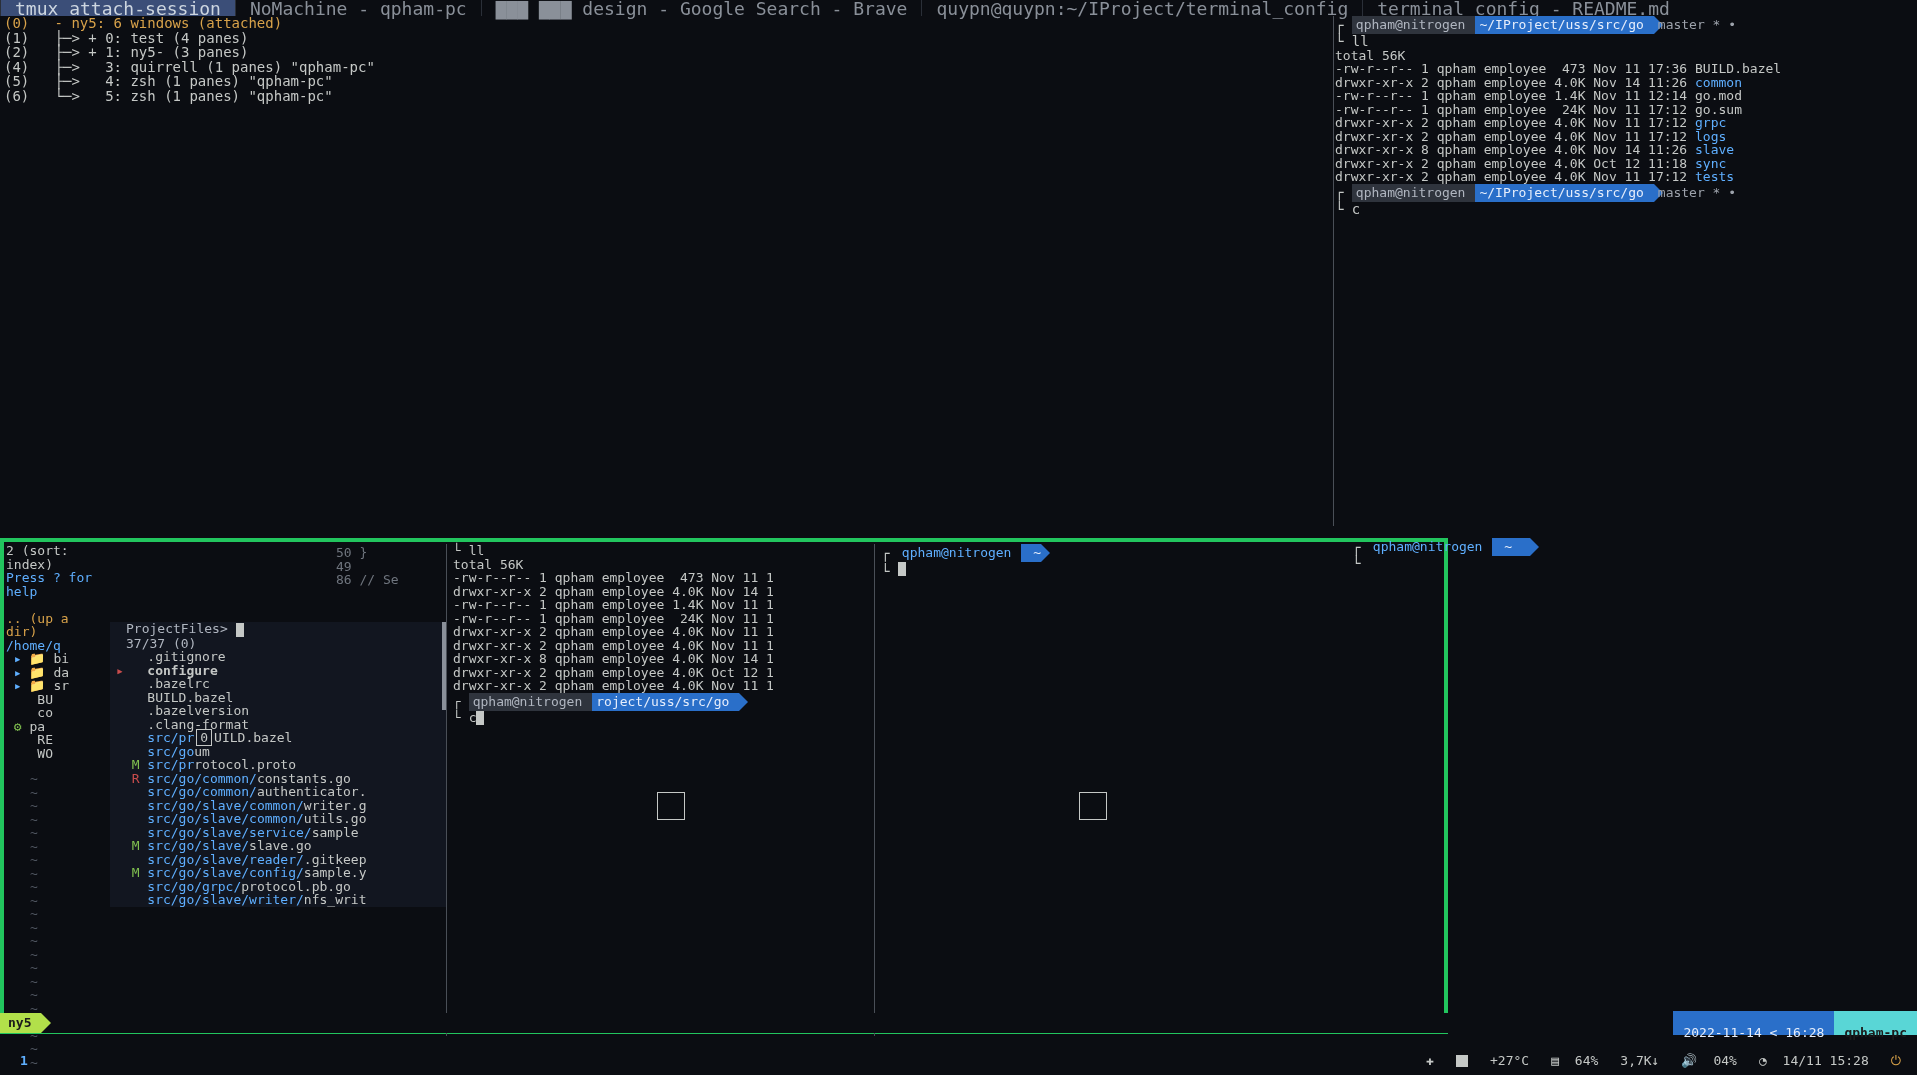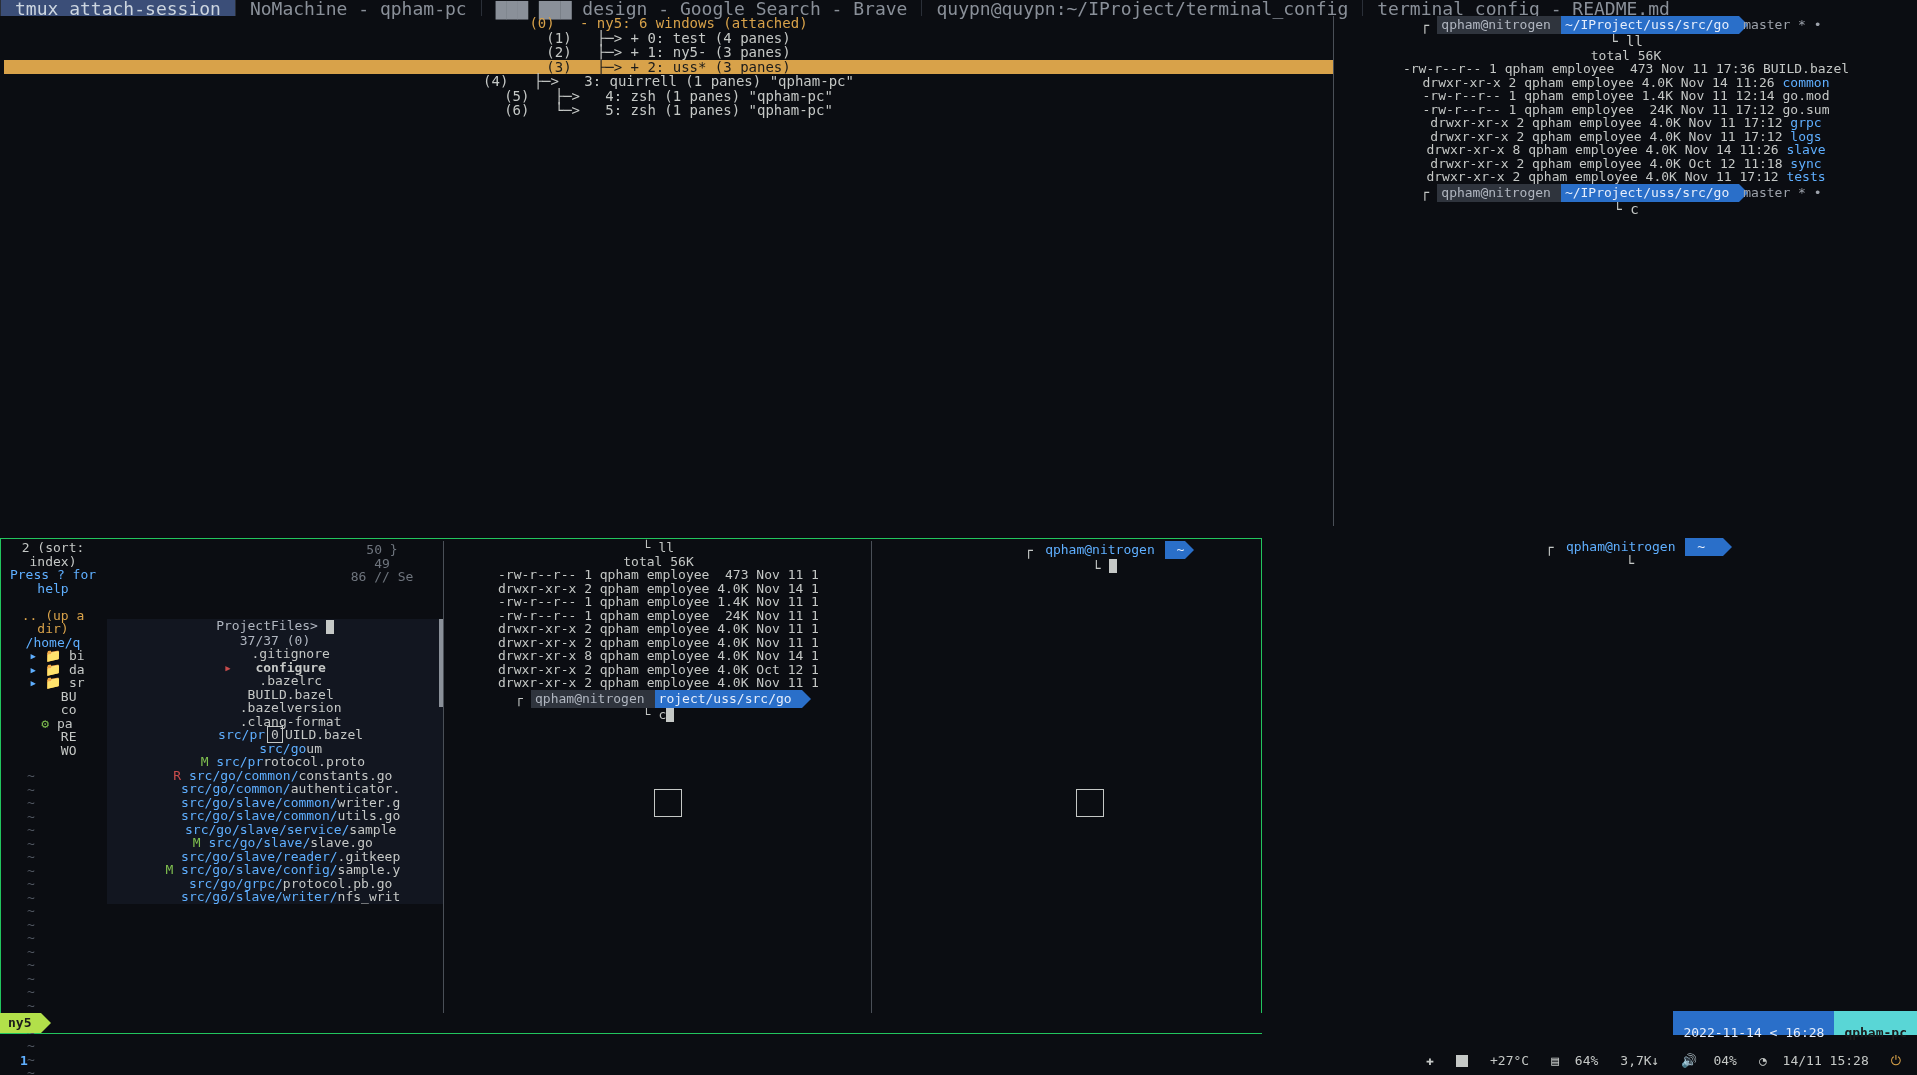--- a/index.html
+++ b/index.html
@@ -27,21 +27,20 @@
 }
 .taskbar-top .tab.active {
   background:#3b4e78;
   color:#cdd6e0;
 }
 .main {
   position:absolute;
   top:16px; left:0;
   width:1917px;
   height:1018px;
-  text-align:center;
 }
 .pane-left {
   position:absolute;
   left:0; top:0;
   width:1334px;
   height:510px;
   border-right:1px solid #4a4f57;
 }
 .tmux-list { padding-left:4px; }
 .tmux-line { color:#c5c8c6; white-space:pre; }
@@ -78,23 +77,23 @@
 .seg.grey { background:#2f343d; color:#b0b6c0; }
 .seg.grey::after { color:#2f343d; }
 .seg.none { background:transparent; color:#9da2ab; }
 .seg.none::after { display:none; }
 .ls-line { white-space:pre; color:#c5c8c6; font-size:13px; }
 .ls-line .dir { color:#5fafff; font-weight:normal; }
 .prompt-corner { color:#c5c8c6; }
 .bottom-left {
   position:absolute;
   left:0; top:522px;
-  width:1262px;
+  width:1448px;
   height:496px;
-  border:1px solid #22c55e;
+  border:4px solid #22c55e;
   background:#0b0d12;
 }
 .tree-col {
   position:absolute;
   left:2px; top:2px; width:100px; height:492px;
   font-size:13px;
 }
 .tree-row { white-space:pre; }
 .tree-row .fold { color:#5fafff; }
 .tree-row .name { color:#c5c8c6; }
@@ -222,21 +221,20 @@
   <div class="tab">terminal_config - README.md</div>
 </div>
 
 <div class="main">
 
   <div class="pane-left">
     <div class="tmux-list">
       <div class="tmux-line orange">(0)   - ny5: 6 windows (attached)</div>
       <div class="tmux-line">(1)   ├─&gt; + 0: test (4 panes)</div>
       <div class="tmux-line">(2)   ├─&gt; + 1: ny5- (3 panes)</div>
-      <div class="tmux-line sel">(3)   ├─&gt; + 2: uss* (3 panes)</div>
       <div class="tmux-line">(4)   ├─&gt;   3: quirrell (1 panes) "qpham-pc"</div>
       <div class="tmux-line">(5)   ├─&gt;   4: zsh (1 panes) "qpham-pc"</div>
       <div class="tmux-line">(6)   └─&gt;   5: zsh (1 panes) "qpham-pc"</div>
     </div>
   </div>
 
   <div class="pane-right">
     <div class="prompt-bar">
       <span class="prompt-corner">┌&nbsp;</span>
       <span class="seg grey">qpham@nitrogen</span>

